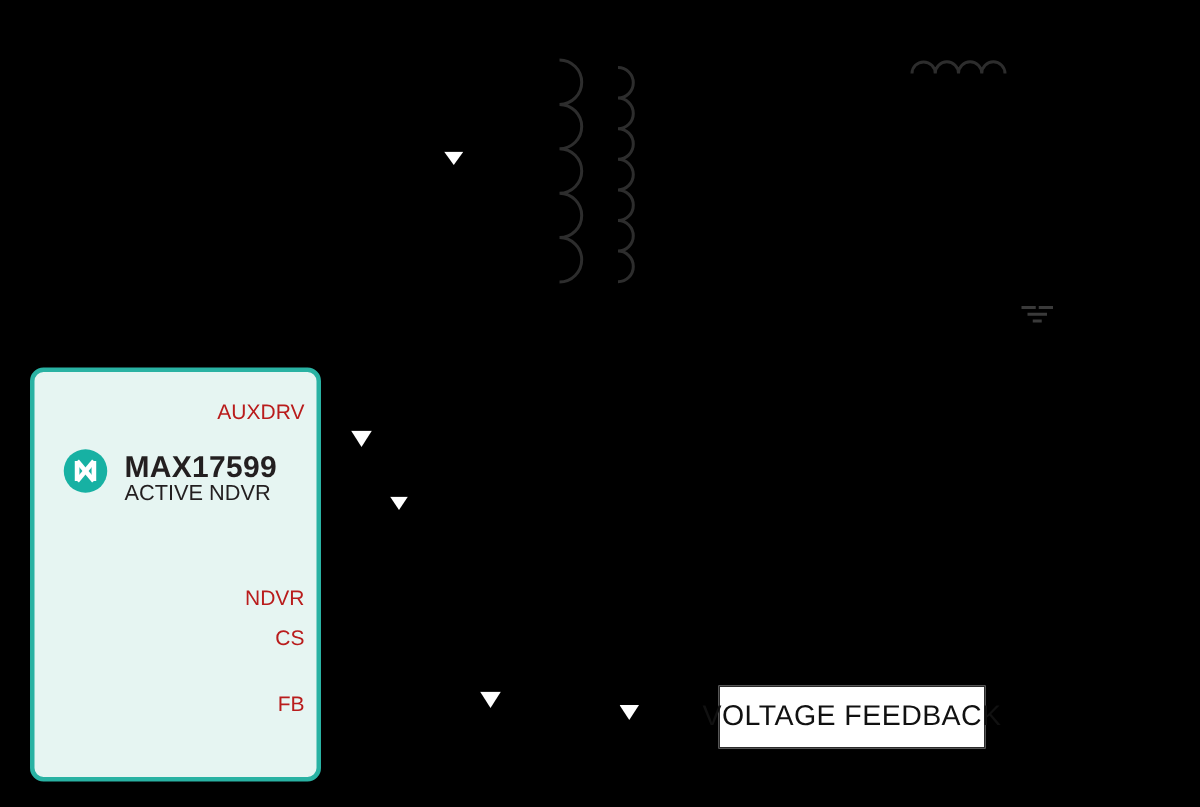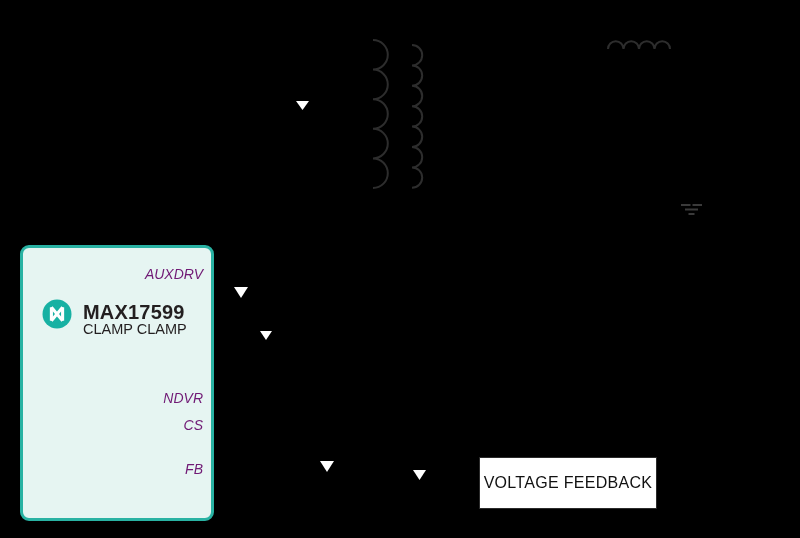--- a/index.html
+++ b/index.html
@@ -21,48 +21,48 @@
     background:#E6F5F2;
     border:3px solid #29B2A3;
     border-radius:9px;
   }
   .maxim-logo{position:absolute;left:19px;top:51px;width:30px;height:30px;}
   .ic-title{position:absolute;left:60px;top:55px;color:#231F20;}
   .ic-part{font-size:20px;font-weight:bold;line-height:18px;letter-spacing:0.2px;}
   .ic-sub{font-size:14.5px;line-height:17px;}
   .pin-label{
     position:absolute;right:8px;
-    color:#701a75;font-size:14px;line-height:15px;
-    text-align:left;white-space:nowrap;font-style:italic;
+    color:#b91c1c;font-size:14px;line-height:15px;
+    text-align:left;white-space:nowrap;
   }
   .pin-auxdrv{top:19px;}
   .pin-ndvr{top:143px;}
   .pin-cs{top:170px;}
   .pin-fb{top:214px;}
 
   
   .tri{
     position:absolute;background:#FFFFFF;
     clip-path:polygon(0 0,100% 0,50% 100%);
   }
   .tri1{left:296px;top:101px;width:13px;height:9px;}
   .tri2{left:234px;top:287px;width:14px;height:11px;}
   .tri3{left:260px;top:331px;width:12px;height:9px;}
   .tri4{left:320px;top:461px;width:14px;height:11px;}
   .tri5{left:413px;top:470px;width:13px;height:10px;}
 
   
   .fb-box{
     position:absolute;left:479px;top:457px;
-    width:178px;height:52px;
+    width:178px;height:42px;
     background:#FFFFFF;
     border:1px solid #2B2B2B;
     box-sizing:border-box;
     display:flex;align-items:center;justify-content:center;
-    color:#111111;font-size:16px;letter-spacing:0.3px;
+    color:#111111;font-size:19px;letter-spacing:0.3px;
     white-space:nowrap;
   }
 </style>
 </head>
 <body>
 
 <div id="canvas">
 
   <svg id="wires" width="800" height="538" viewBox="0 0 800 538">
 
@@ -87,21 +87,21 @@
       <g stroke="#FFFFFF" stroke-width="3.1" stroke-linecap="butt">
         <line x1="9.4" y1="8.3" x2="9.4" y2="21.7"></line>
         <line x1="20.6" y1="8.3" x2="20.6" y2="21.7"></line>
         <line x1="9.4" y1="8.3" x2="20.6" y2="21.7"></line>
         <line x1="20.6" y1="8.3" x2="9.4" y2="21.7"></line>
       </g>
     </svg>
 
     <div class="ic-title">
       <div class="ic-part">MAX17599</div>
-      <div class="ic-sub">CLAMP CLAMP</div>
+      <div class="ic-sub">ACTIVE NDVR</div>
     </div>
 
     <div class="pin-label pin-auxdrv">AUXDRV</div>
     <div class="pin-label pin-ndvr">NDVR</div>
     <div class="pin-label pin-cs">CS</div>
     <div class="pin-label pin-fb">FB</div>
   </div>
 
   <div class="tri tri1"></div>
   <div class="tri tri2"></div>

